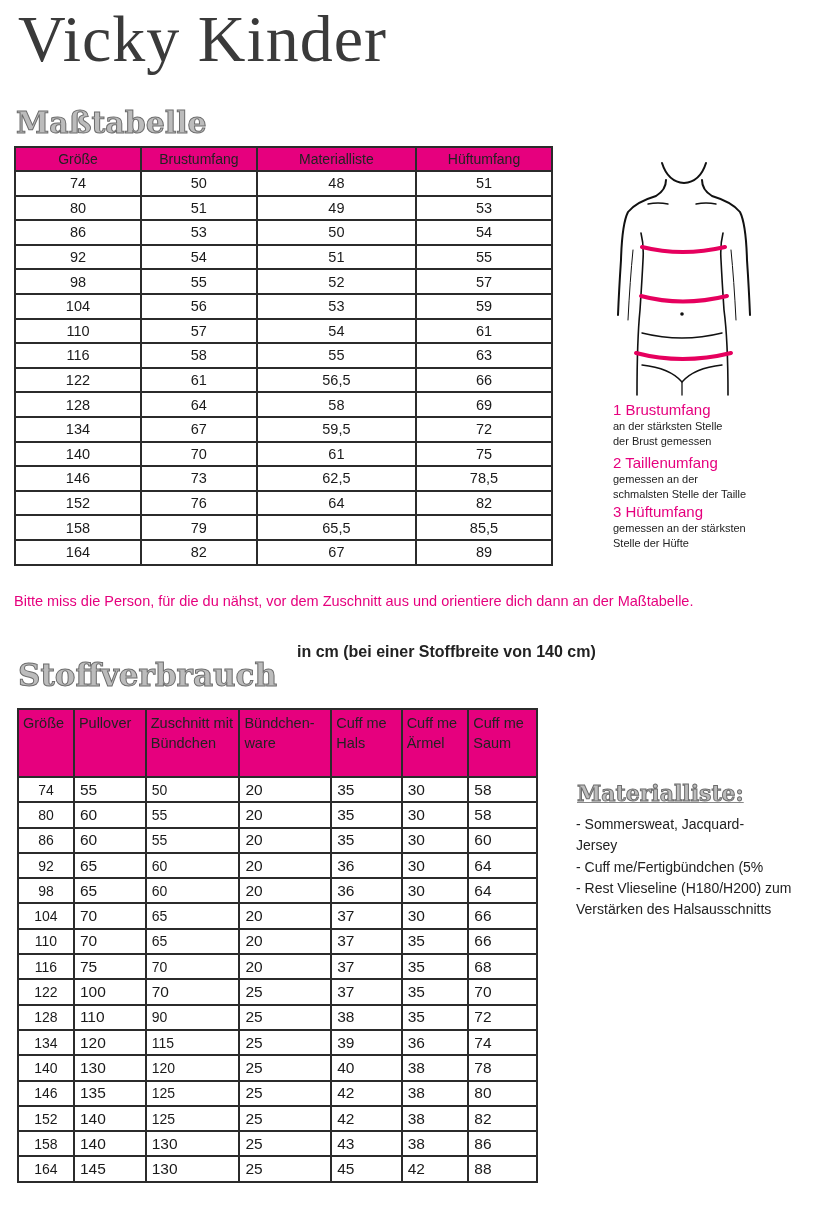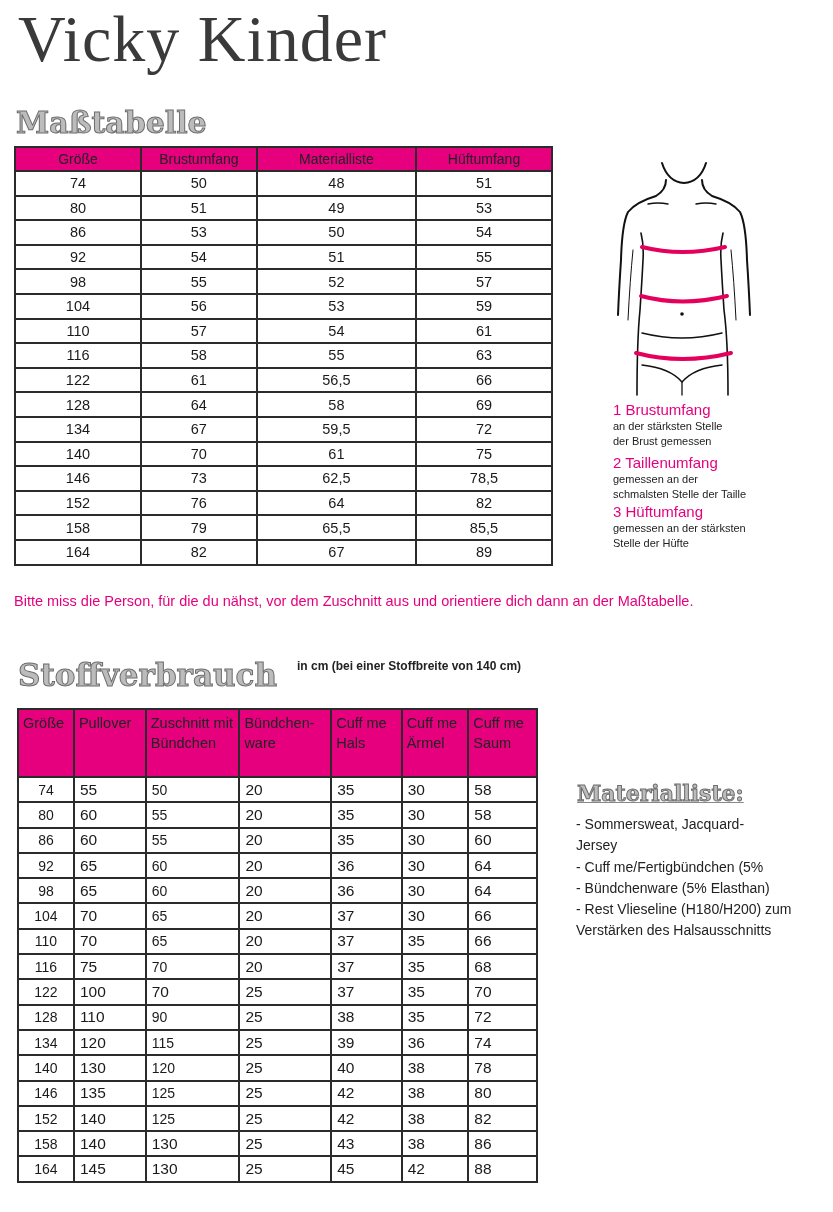--- a/index.html
+++ b/index.html
@@ -34,21 +34,21 @@
     .t2 td.small { font-size: 14px; }
 
     .figure { position: absolute; left: 600px; top: 150px; width: 160px; height: 250px; }
 
     .legend { position: absolute; left: 613px; top: 400px; width: 200px; }
     .legend .lh { color: #e6007e; font-size: 15px; line-height: 19px; margin: 0; }
     .legend .ld { color: #222; font-size: 11px; line-height: 15px; margin: 0; }
 
     .instruction { position: absolute; left: 14px; top: 593px; color: #e6007e; font-size: 14.5px; white-space: nowrap; }
 
-    .subnote { position: absolute; left: 297px; top: 659px; font-size: 12px; font-weight: bold; color: #222; white-space: nowrap; }
+    .subnote { position: absolute; left: 297px; top: 643px; font-size: 16px; font-weight: bold; color: #222; white-space: nowrap; }
 
     .materials { position: absolute; left: 576px; top: 814px; width: 245px; font-size: 14px; line-height: 21.3px; color: #222; }
     .materials div { margin: 0; }
   </style>
 </head>
 <body>
 
 <div class="title">Vicky Kinder</div>
 
 <div class="stamp stamp-mass">Maßtabelle</div>
@@ -394,16 +394,15 @@
         <td>88</td>
       </tr>
     </tbody>
 </table>
 
 <div class="stamp stamp-mat">Materialliste:</div>
 <div class="materials" id="materials-list">
     <div>- Sommersweat, Jacquard-</div>
     <div>Jersey</div>
     <div>- Cuff me/Fertigbündchen (5%</div>
-    <div>- Bündchenware (5% Elasthan)</div>
     <div>- Rest Vlieseline (H180/H200) zum</div>
     <div>Verstärken des Halsausschnitts</div>
   </div>
 
 </body></html>

